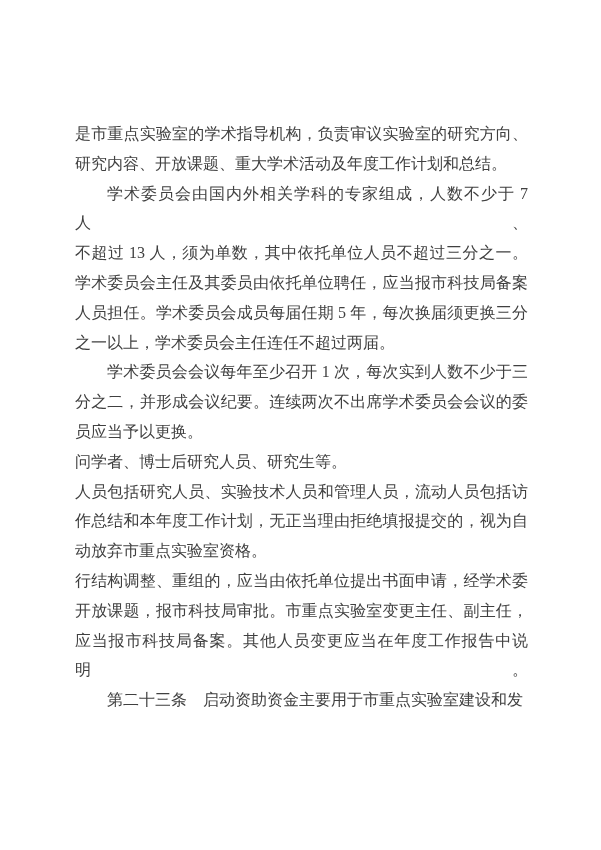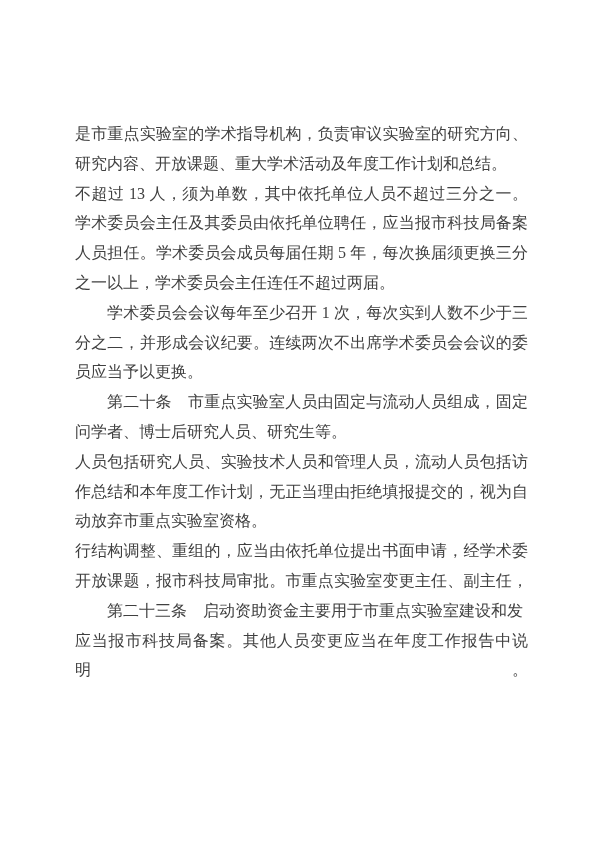--- a/index.html
+++ b/index.html
@@ -39,30 +39,30 @@
     text-indent: 32px;
   }
 </style>
 </head>
 <body>
 
 <div class="page">
   <div class="text-block">
     <div class="ln fill">是市重点实验室的学术指导机构，负责审议实验室的研究方向、</div>
     <div class="ln">研究内容、开放课题、重大学术活动及年度工作计划和总结。</div>
+    <div class="ln ind fill">学术委员会由国内外相关学科的专家组成，人数不少于 7 人、</div>
     <div class="ln fill">不超过 13 人，须为单数，其中依托单位人员不超过三分之一。</div>
     <div class="ln fill">学术委员会主任及其委员由依托单位聘任，应当报市科技局备案</div>
     <div class="ln fill">人员担任。学术委员会成员每届任期 5 年，每次换届须更换三分</div>
     <div class="ln">之一以上，学术委员会主任连任不超过两届。</div>
     <div class="ln ind fill">学术委员会会议每年至少召开 1 次，每次实到人数不少于三</div>
     <div class="ln fill">分之二，并形成会议纪要。连续两次不出席学术委员会会议的委</div>
     <div class="ln">员应当予以更换。</div>
-    <div class="ln ind fill">第二十条　市重点实验室人员由固定与流动人员组成，固定</div>
     <div class="ln">问学者、博士后研究人员、研究生等。</div>
     <div class="ln fill">人员包括研究人员、实验技术人员和管理人员，流动人员包括访</div>
     <div class="ln fill">作总结和本年度工作计划，无正当理由拒绝填报提交的，视为自</div>
     <div class="ln">动放弃市重点实验室资格。</div>
     <div class="ln fill">行结构调整、重组的，应当由依托单位提出书面申请，经学术委</div>
     <div class="ln fill">开放课题，报市科技局审批。市重点实验室变更主任、副主任，</div>
+    <div class="ln fill">应当报市科技局备案。其他人员变更应当在年度工作报告中说明。</div>
     <div class="ln ind">第二十三条　启动资助资金主要用于市重点实验室建设和发</div>
-    <div class="ln fill">应当报市科技局备案。其他人员变更应当在年度工作报告中说明。</div>
   </div>
 </div>
 
 </body></html>

